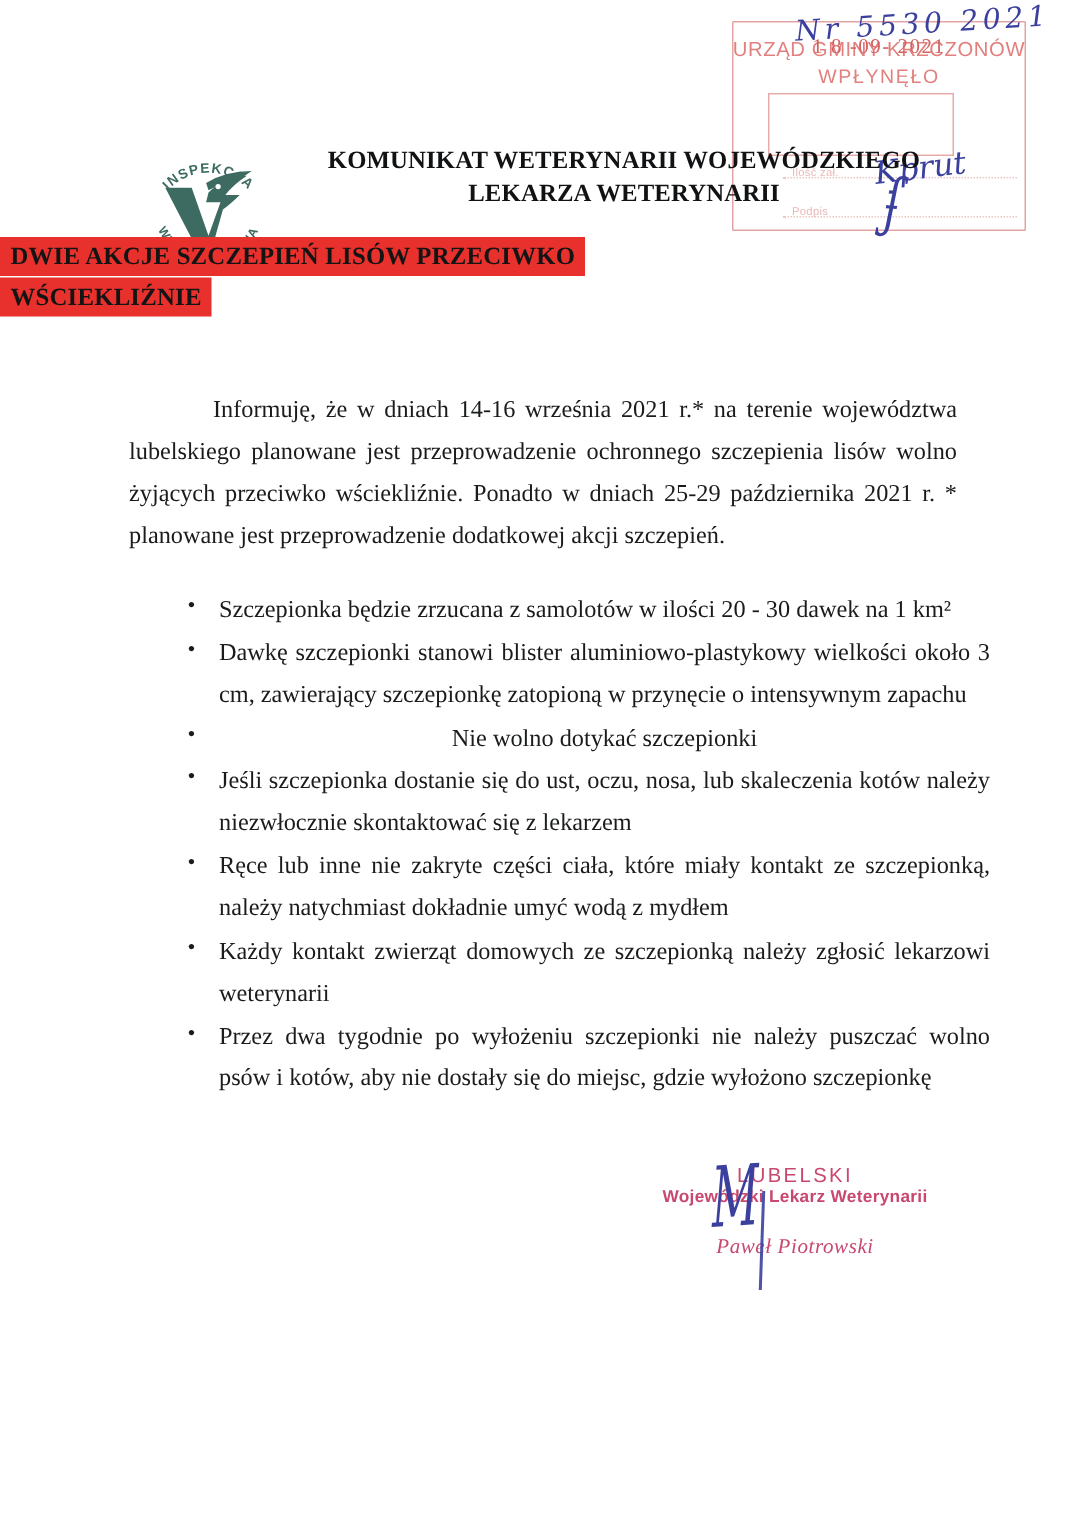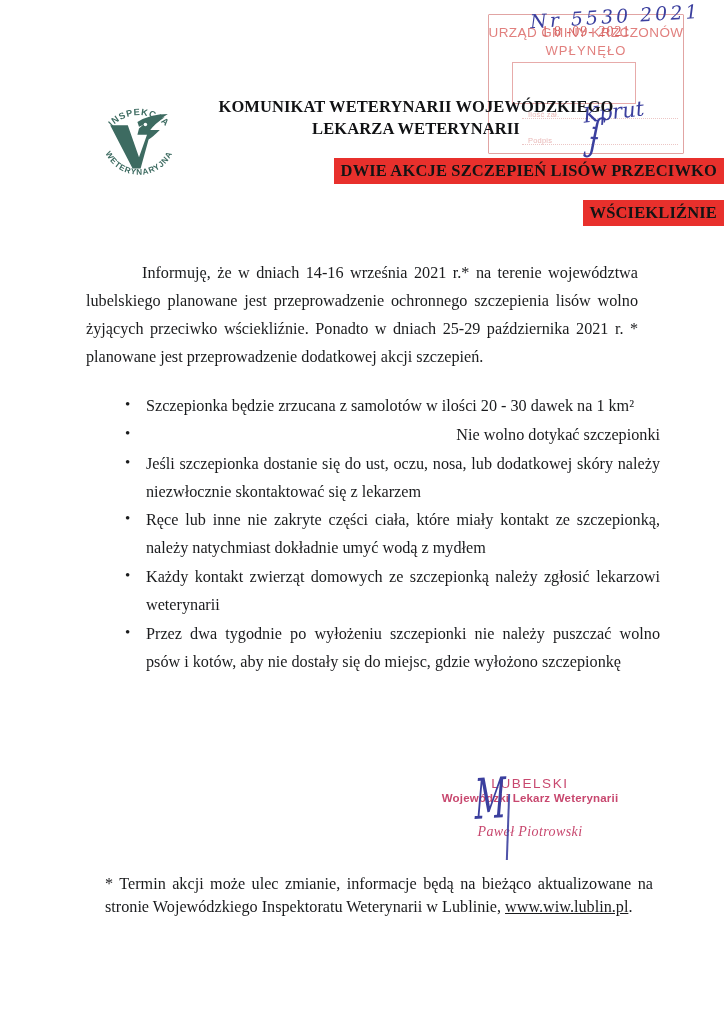--- a/index.html
+++ b/index.html
@@ -150,34 +150,34 @@
     font-size: 16.5px;
     letter-spacing: .1px;
     line-height: 1.33;
     color: #111214;
   }
   .subtitle-block {
     position: absolute;
     left: 0;
     top: 158px;
     width: 724px;
-    text-align: right;
+    text-align: left;
   }
   .hl {
     display: inline-block;
     background: #e8302c;
     color: #141414;
     font-weight: bold;
     font-size: 16.5px;
     letter-spacing: .15px;
     line-height: 1.28;
     padding: 2px 7px 3px 7px;
   }
   .subtitle-row { line-height: 0; }
-  .subtitle-row + .subtitle-row { margin-top: 16px; }
+  .subtitle-row + .subtitle-row { margin-top: 1px; }
 
   
   .intro {
     position: absolute;
     left: 86px;
     top: 243px;
     width: 552px;
     font-size: 16.2px;
     line-height: 1.73;
     text-align: justify;
@@ -204,21 +204,21 @@
     margin-bottom: 1px;
   }
   .bullets li::before {
     content: "\2022";
     position: absolute;
     left: 5px;
     top: -1px;
     font-size: 15px;
     color: #1a1b1d;
   }
-  .bullets li.no-justify { text-align: right; }
+  .bullets li.no-justify { text-align: center; }
 
   
   .sig {
     position: absolute;
     left: 408px;
     top: 776px;
     width: 244px;
     text-align: center;
     color: #c6476f;
     font-family: "Liberation Sans", "DejaVu Sans", sans-serif;
@@ -337,30 +337,30 @@
     </div>
     <div class="subtitle-row">
       <span class="hl">WŚCIEKLIŹNIE</span>
     </div>
   </div>
 
   <p class="intro">Informuję, że w dniach 14-16 września 2021 r.* na terenie województwa lubelskiego planowane jest przeprowadzenie ochronnego szczepienia lisów wolno żyjących przeciwko wściekliźnie. Ponadto w dniach 25-29 października 2021 r. * planowane jest przeprowadzenie dodatkowej akcji szczepień.</p>
 
   <ul class="bullets">
     <li>Szczepionka będzie zrzucana z samolotów w ilości 20 - 30 dawek na 1 km²</li>
+    <li>Dawkę szczepionki stanowi blister aluminiowo-plastykowy wielkości około 3 cm, zawierający szczepionkę zatopioną w przynęcie o intensywnym zapachu</li>
     <li class="no-justify">Nie wolno dotykać szczepionki</li>
-    <li>Jeśli szczepionka dostanie się do ust, oczu, nosa, lub dodatkowej skóry należy niezwłocznie skontaktować się z lekarzem</li>
+    <li>Jeśli szczepionka dostanie się do ust, oczu, nosa, lub skaleczenia kotów należy niezwłocznie skontaktować się z lekarzem</li>
     <li>Ręce lub inne nie zakryte części ciała, które miały kontakt ze szczepionką, należy natychmiast dokładnie umyć wodą z mydłem</li>
     <li>Każdy kontakt zwierząt domowych ze szczepionką należy zgłosić lekarzowi weterynarii</li>
     <li>Przez dwa tygodnie po wyłożeniu szczepionki nie należy puszczać wolno psów i kotów, aby nie dostały się do miejsc, gdzie wyłożono szczepionkę</li>
   </ul>
 
   <div class="sig">
     <div class="sig-line1">LUBELSKI</div>
     <div class="sig-line2">Wojewódzki Lekarz Weterynarii</div>
     <div class="sig-name">Paweł Piotrowski</div>
     <div class="sig-ink">M</div>
     <div class="sig-ink-tail"></div>
   </div>
 
-  <p class="footnote"><span>* Termin akcji może ulec zmianie, informacje będą na bieżąco aktualizowane na stronie Wojewódzkiego Inspektoratu Weterynarii w Lublinie, </span><span class="url">www.wiw.lublin.pl</span><span>.</span></p>
 
 </div>
 
 </body></html>

